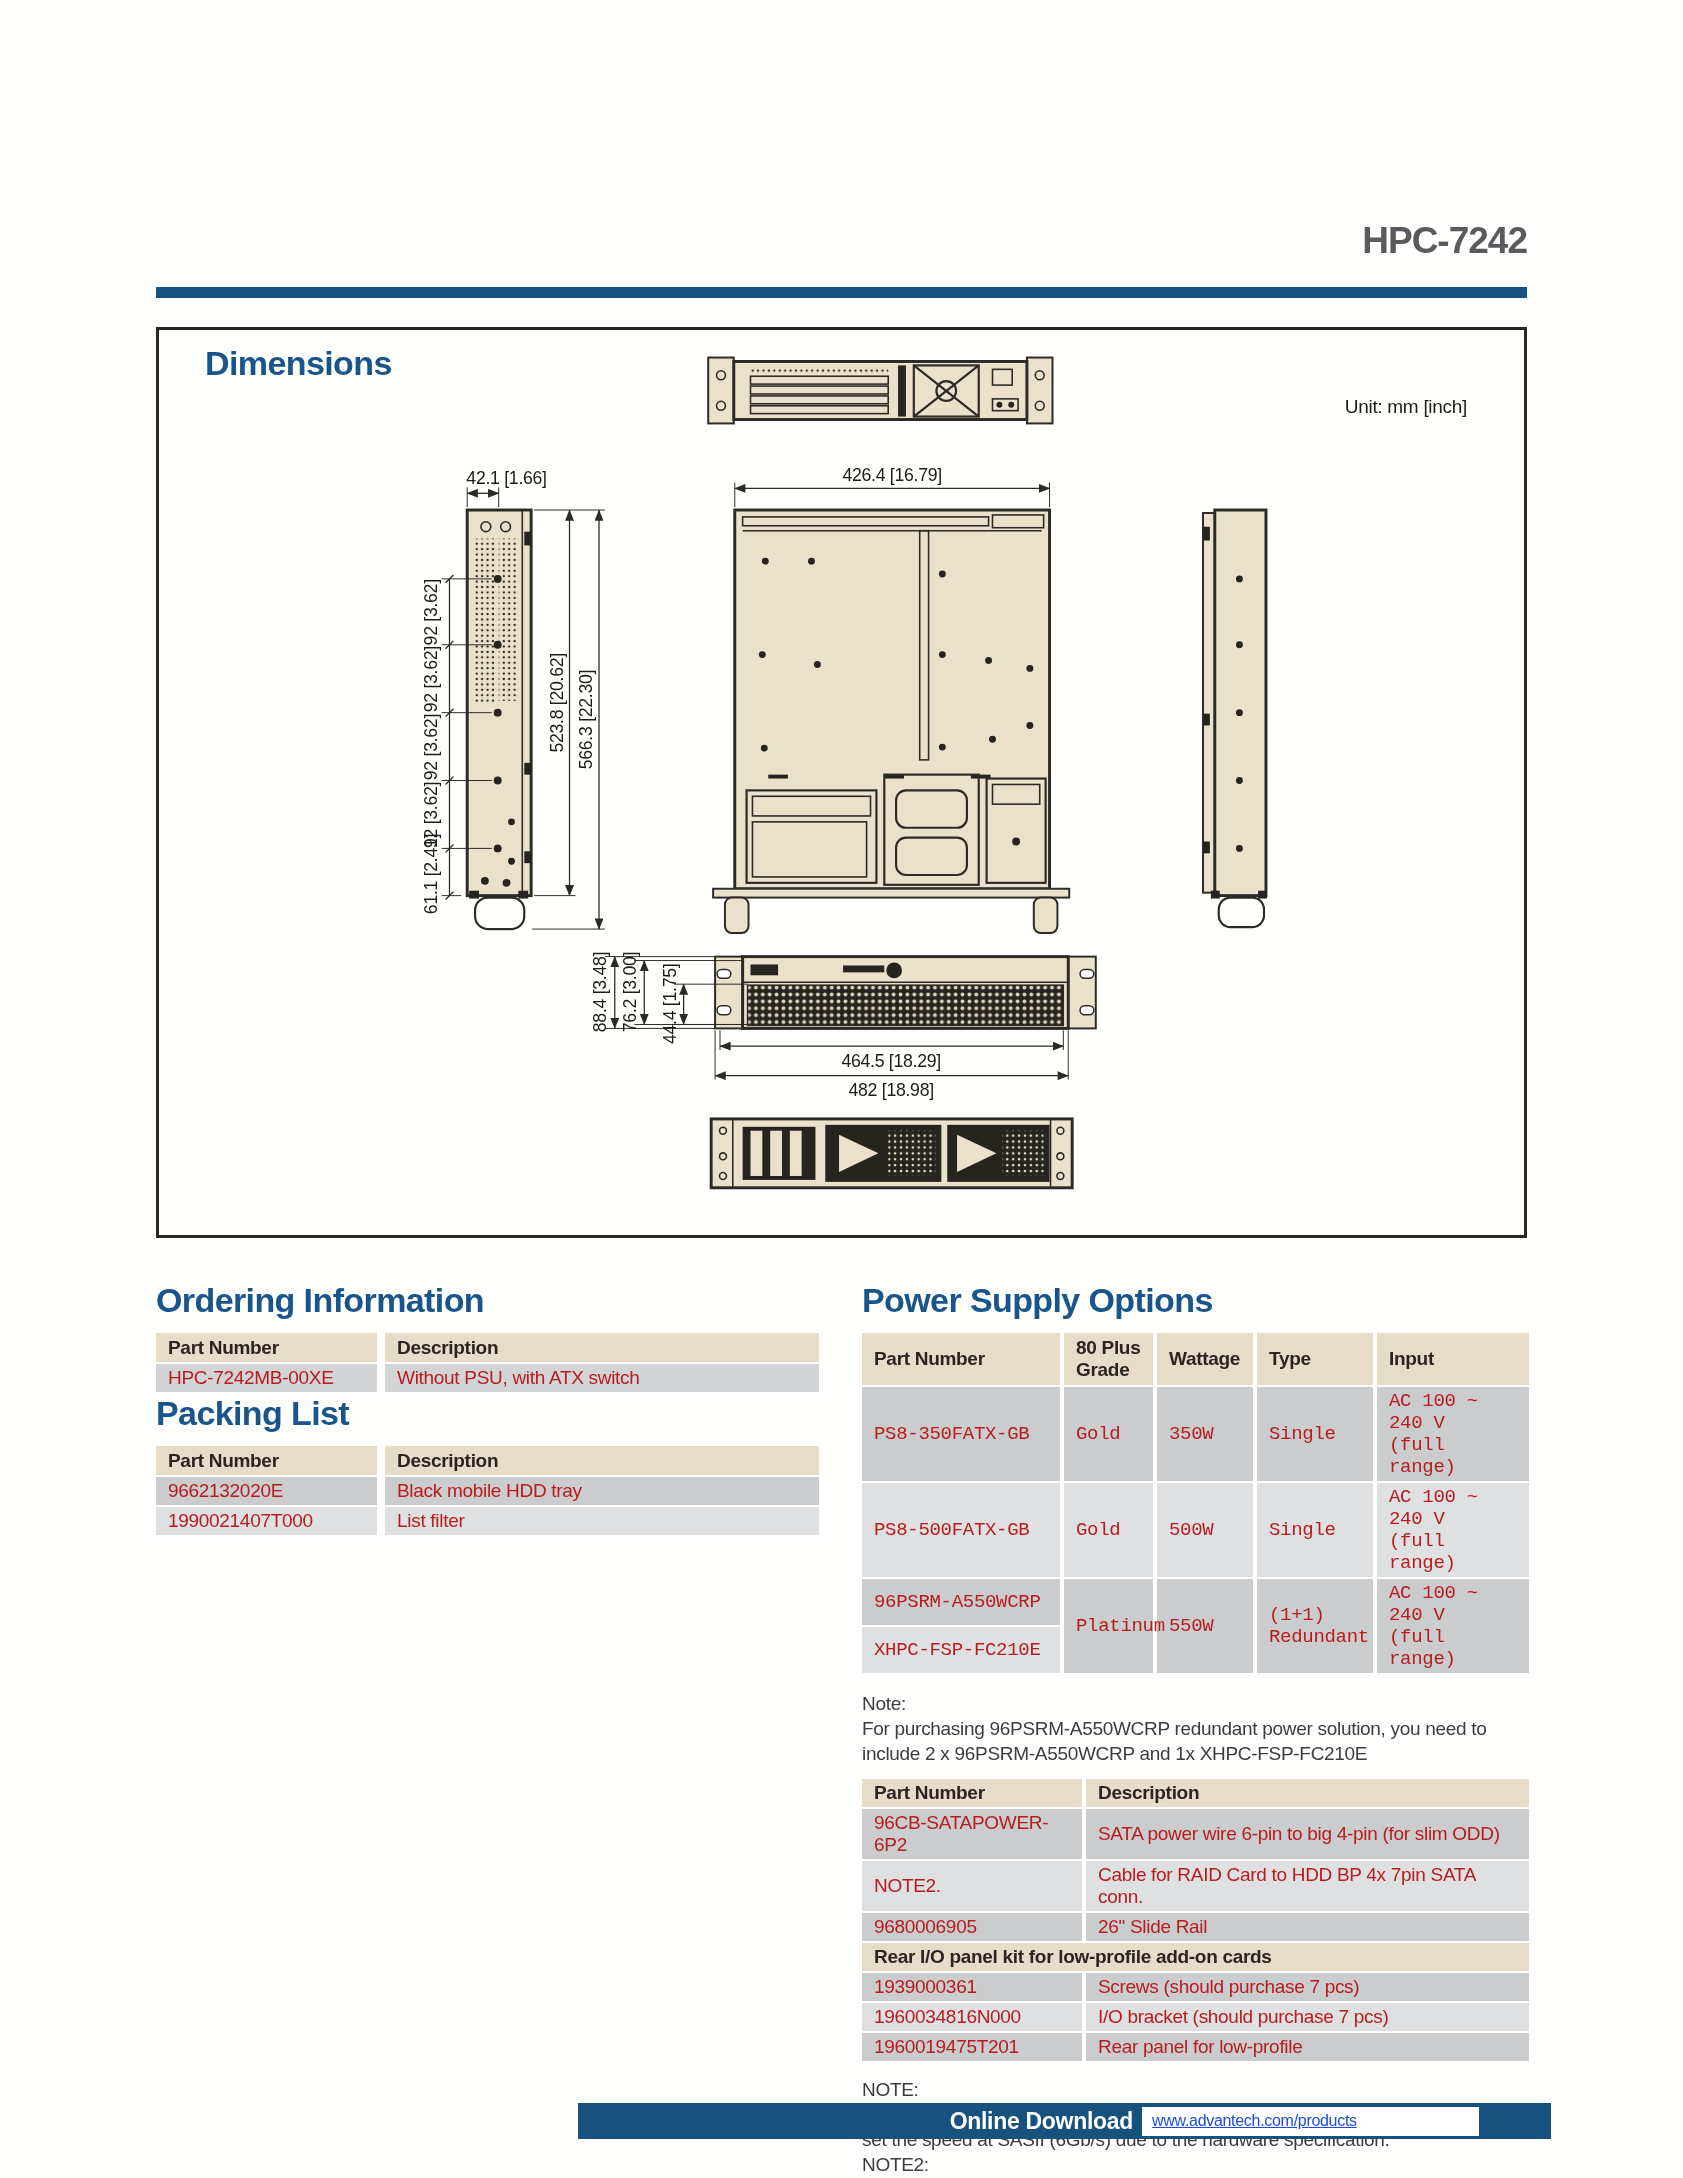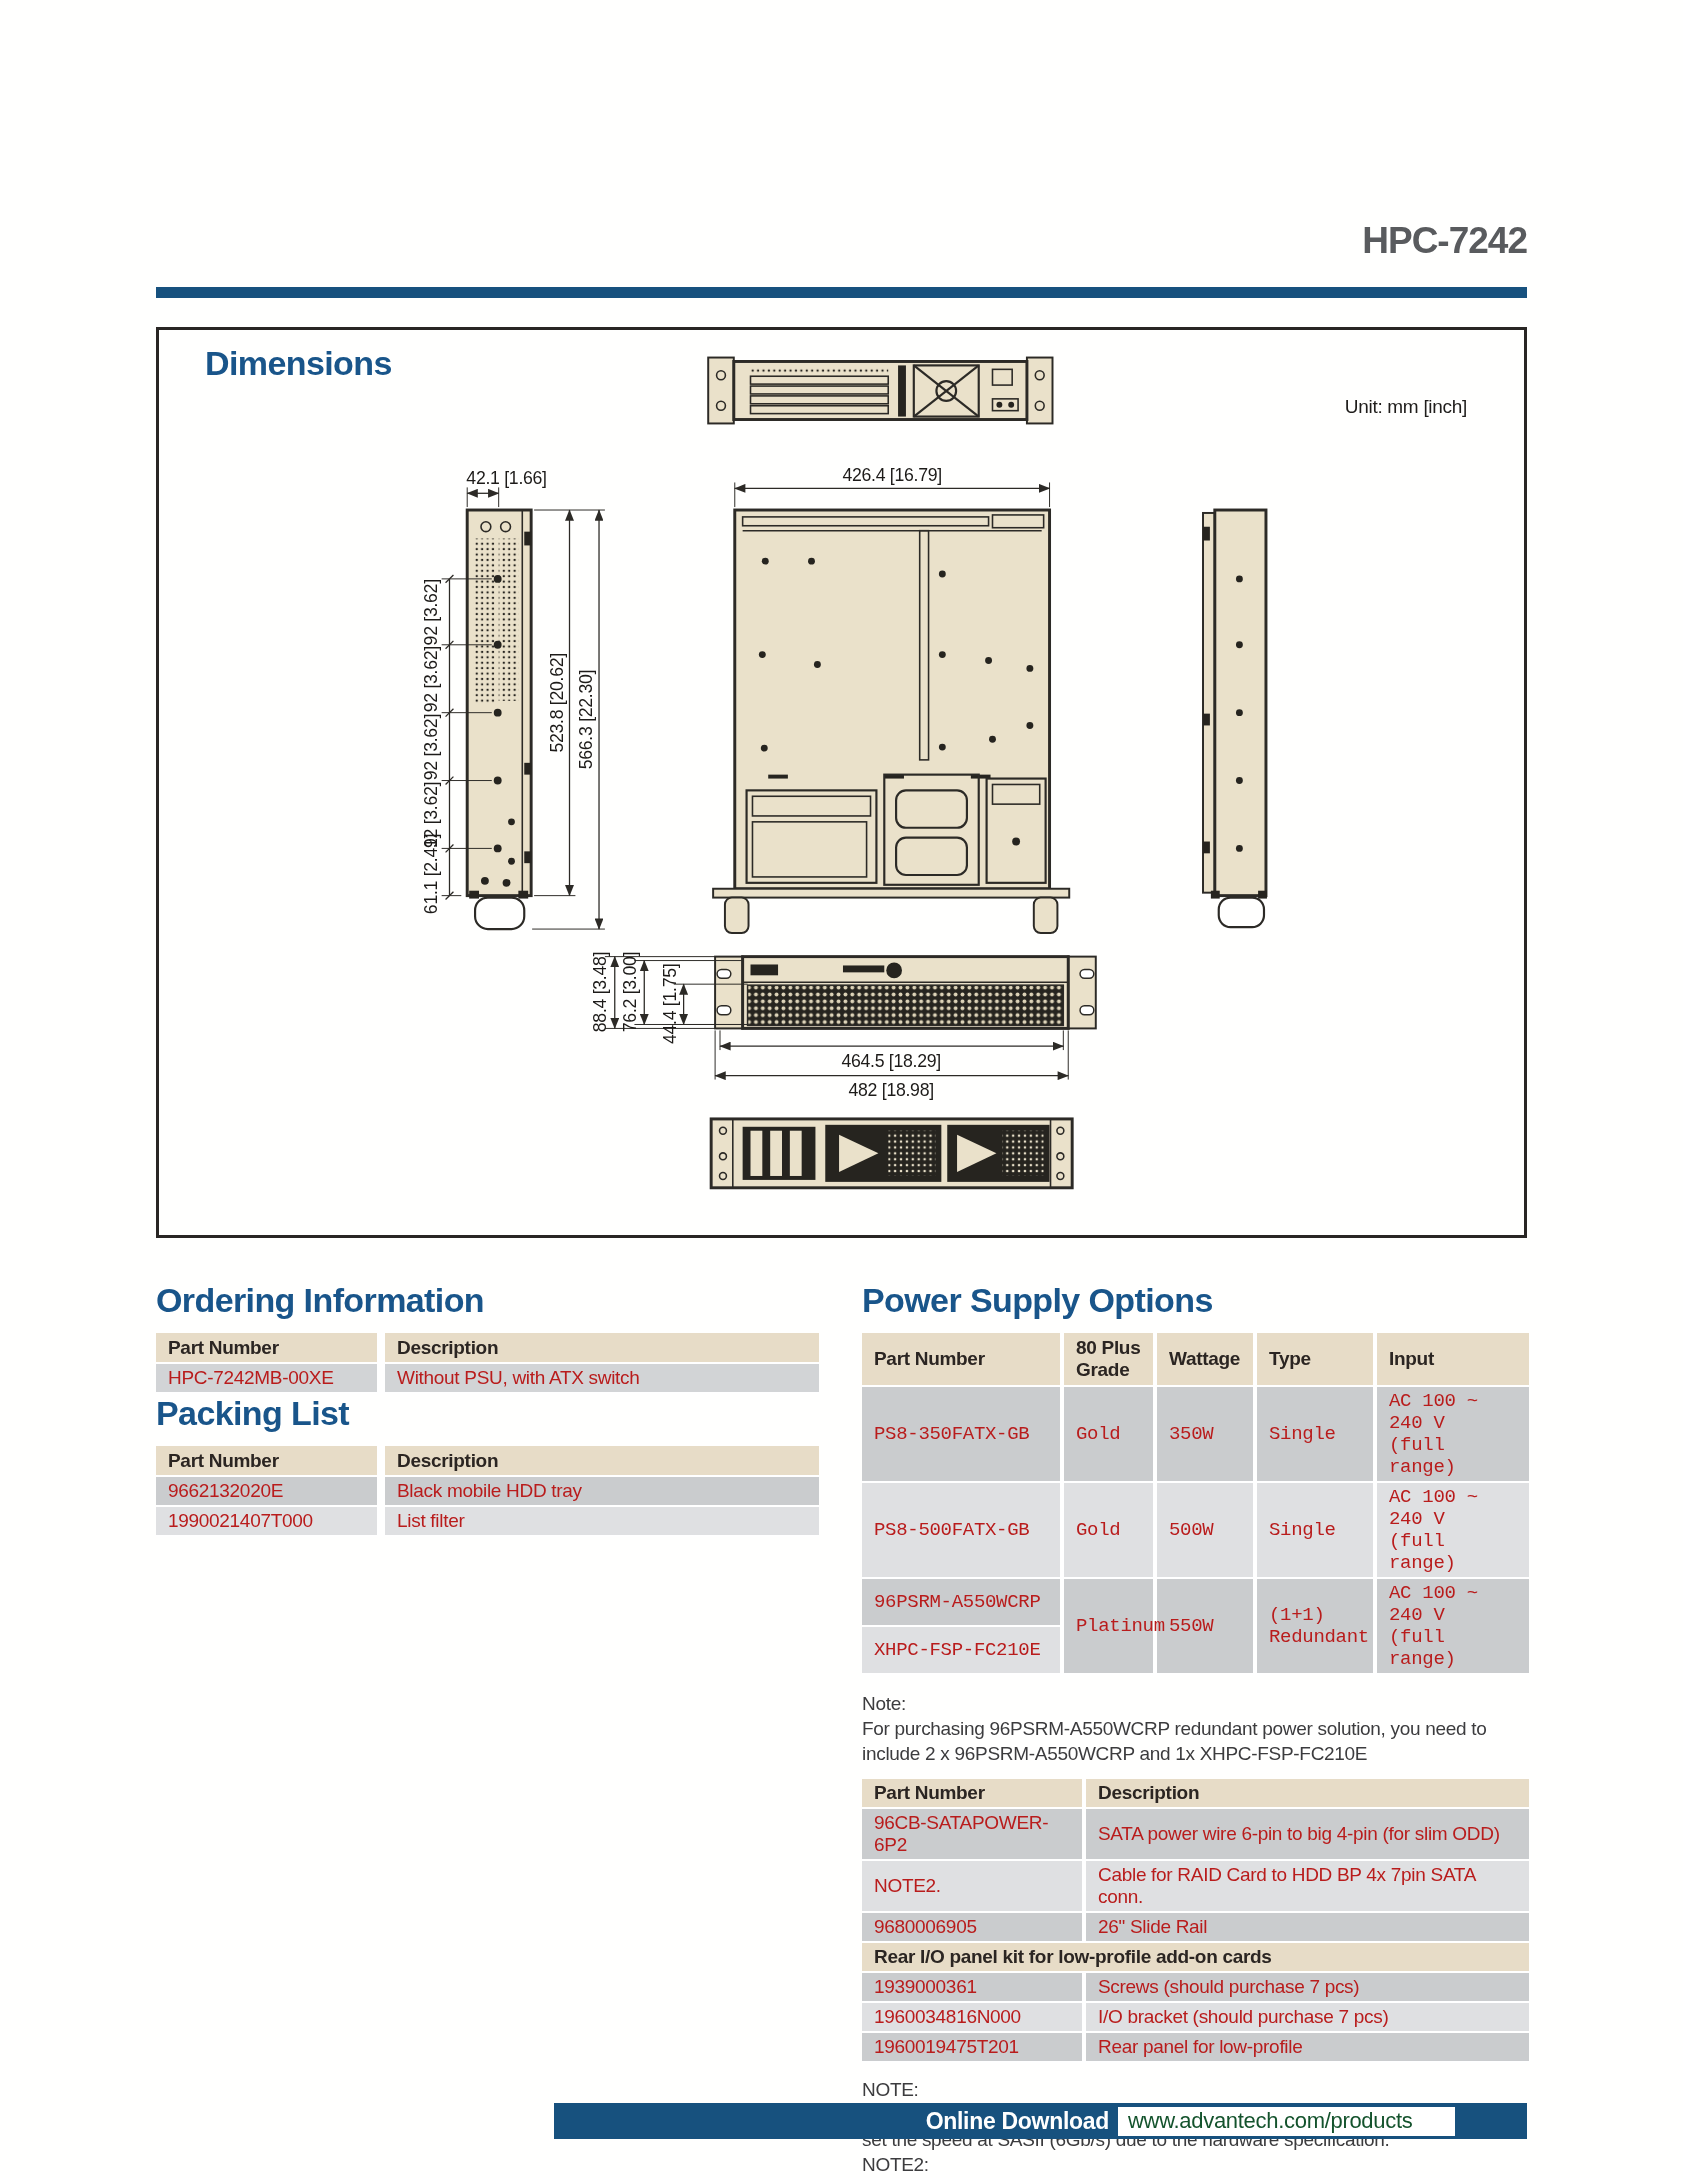--- a/index.html
+++ b/index.html
@@ -43,26 +43,26 @@
 
   .acc-table td, .acc-table th { height:29px; }
   .acc-section td { background:#e7dcc7; font-weight:bold; color:#2b2522; }
 
   .note-block { margin-top:16px; font-size:19px; color:#3c3c3e; letter-spacing:-0.3px; line-height:1.32; }
   .note-label { display:block; }
   .mt { }
   .notes2 { margin-top:14px; font-size:19px; color:#3c3c3e; letter-spacing:-0.3px; line-height:1.32; }
 
   
-  .footer-bar { position:absolute; left:554px; top:2103px; width:973px; height:36px; background:#17517e;
+  .footer-bar { position:absolute; left:578px; top:2103px; width:973px; height:36px; background:#17517e;
     display:flex; align-items:center; justify-content:flex-end; }
   .footer-label { color:#ffffff; font-weight:bold; font-size:23px; letter-spacing:-0.3px; margin-right:9px; }
   .footer-urlbox { width:337px; height:29px; background:#ffffff; margin-right:72px;
     display:flex; align-items:center; padding-left:10px; }
-  .footer-url { font-size:22px; color:#14532d; letter-spacing:-0.3px; }
+  .footer-url { font-size:16px; color:#1d4ed8; letter-spacing:-0.3px;text-decoration:underline; }
 
   
   .bg  { fill:#eae1ca; stroke:#2c2a26; stroke-width:2; }
   .bg3 { fill:#eae1ca; stroke:#2c2a26; stroke-width:3; }
   .st  { fill:none; stroke:#2c2a26; stroke-width:1.6; }
   .st2 { fill:none; stroke:#2c2a26; stroke-width:2.2; }
   .dk  { fill:#26241f; }
   .dot { fill:#26241f; }
   .dim { stroke:#2c2a26; stroke-width:1.3; fill:none; }
   .ext { stroke:#2c2a26; stroke-width:1; fill:none; }

